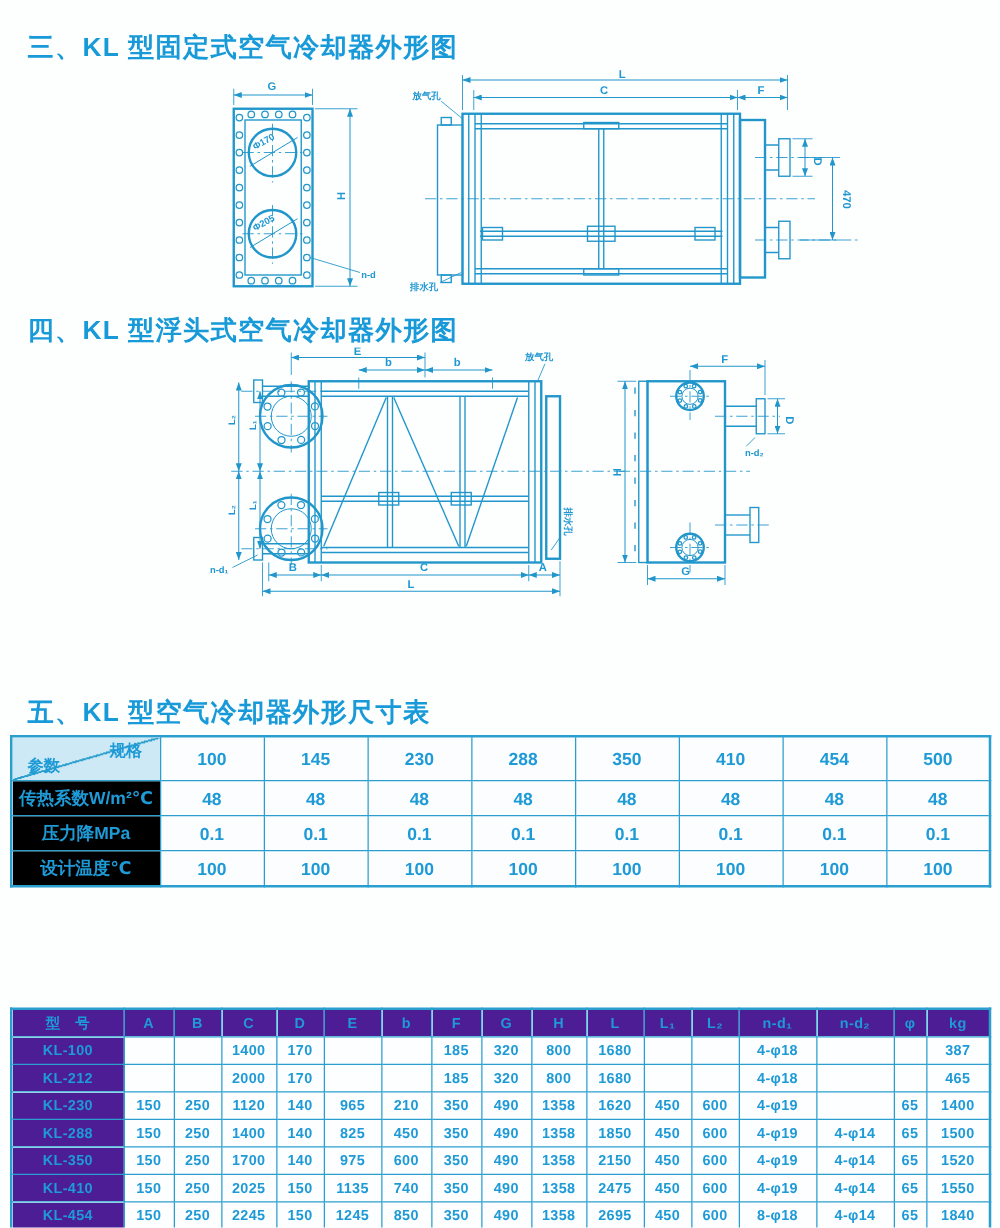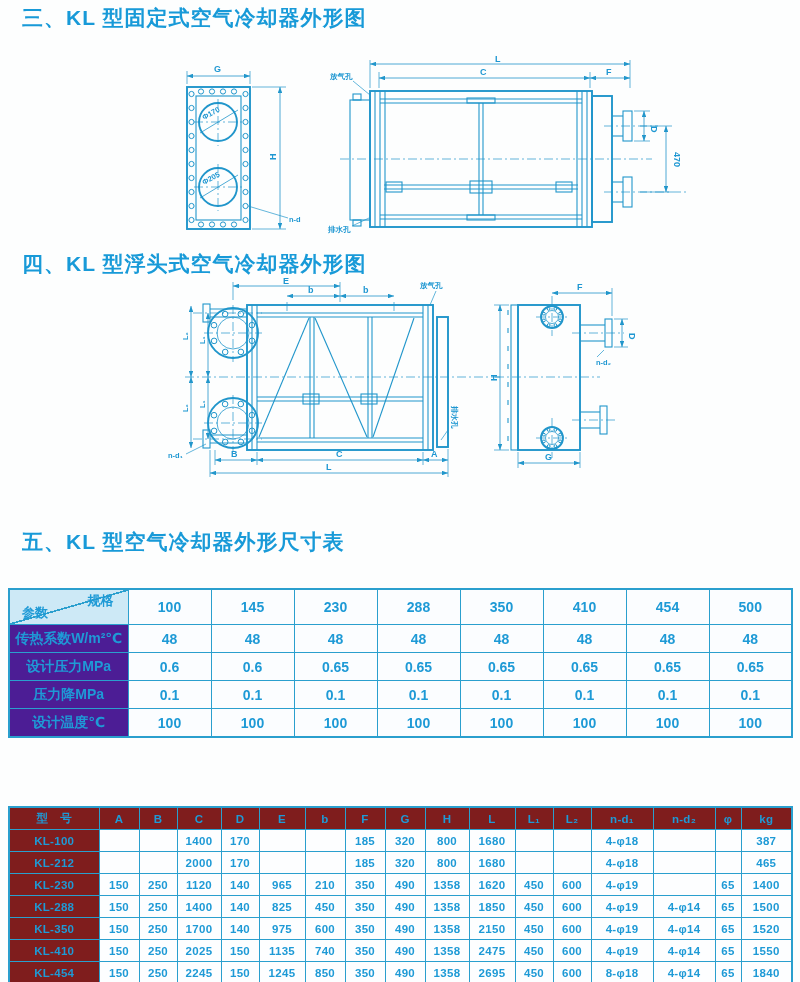--- a/index.html
+++ b/index.html
@@ -1,20 +1,20 @@
 <!DOCTYPE html>
 <html><head>
 <meta charset="utf-8">
 <style>
   html,body{margin:0;padding:0}
   body{width:800px;height:982px;position:relative;background:#fdfefe;
        font-family:"Liberation Sans","DejaVu Sans",sans-serif;overflow:hidden}
   .title{position:absolute;left:22px;color:#189ad8;font-weight:bold;
          font-size:21px;letter-spacing:1px;white-space:nowrap}
-  #t3{top:4px} #t4{top:250px} #t5{top:528px}
+  #t3{top:24px} #t4{top:250px} #t5{top:556px}
 
   svg{position:absolute;left:0}
   svg line,svg rect,svg circle,svg path,svg polyline{stroke:#2196cb;fill:none;stroke-width:1.1}
   svg .thick{stroke-width:1.9}
   svg .thin{stroke-width:0.8}
   svg .cl{stroke-width:0.7;stroke-dasharray:9 3 2 3}
   svg .dim{stroke-width:0.8}
   svg .ext{stroke-width:0.7}
   svg text{fill:#1e97d2;stroke:none;font-size:9px;font-weight:bold;
            font-family:"Liberation Sans",sans-serif}
@@ -22,24 +22,24 @@
   svg .mk{fill:#2196cb;stroke:none}
   svg .holes circle{stroke-width:1}
 
   table{position:absolute;border-collapse:collapse;table-layout:fixed;
         border:2px solid #2a9fce}
   td{border:1px solid #2a9fce;text-align:center;vertical-align:middle;
      color:#1e9ad6;font-weight:bold;overflow:hidden;white-space:nowrap}
   #spec{top:588px;left:8px;width:783px;font-size:14px}
   #spec td{height:25px;background:#fbfdff}
   #spec tr:first-child td{height:32px}
-  #spec td.rowhd,#spec td.corner{background:#4c1d95;font-size:14px}
+  #spec td.rowhd,#spec td.corner{background:#000000;font-size:14px}
   #dims{top:806px;left:8px;width:783px;font-size:11.5px}
   #dims td{height:19px;background:#fdfeff;letter-spacing:0.3px}
-  #dims tr:first-child td,#dims td.rowhd{background:#7f1d1d}
+  #dims tr:first-child td,#dims td.rowhd{background:#4c1d95}
   .corner{position:relative;padding:0;
     background:linear-gradient(to bottom right,#cde9f6 calc(50% - 0.8px),
       #2a9fce calc(50% - 0.8px),#2a9fce calc(50% + 0.8px),#cde9f6 calc(50% + 0.8px)) !important;margin-top:28px;}
   .corner .ct{position:absolute;top:2px;right:14px;font-size:13px}
   .corner .cb{position:absolute;bottom:2px;left:12px;font-size:13px}
 </style>
 </head>
 <body>
 
 <div class="title" id="t3">三、KL 型固定式空气冷却器外形图</div>
@@ -365,31 +365,20 @@
         <td>48</td>
         <td>48</td>
         <td>48</td>
         <td>48</td>
         <td>48</td>
         <td>48</td>
         <td>48</td>
         <td>48</td>
       </tr>
       <tr>
-        <td class="rowhd">设计压力MPa</td>
-        <td>0.6</td>
-        <td>0.6</td>
-        <td>0.65</td>
-        <td>0.65</td>
-        <td>0.65</td>
-        <td>0.65</td>
-        <td>0.65</td>
-        <td>0.65</td>
-      </tr>
-      <tr>
         <td class="rowhd">压力降MPa</td>
         <td>0.1</td>
         <td>0.1</td>
         <td>0.1</td>
         <td>0.1</td>
         <td>0.1</td>
         <td>0.1</td>
         <td>0.1</td>
         <td>0.1</td>
       </tr>

